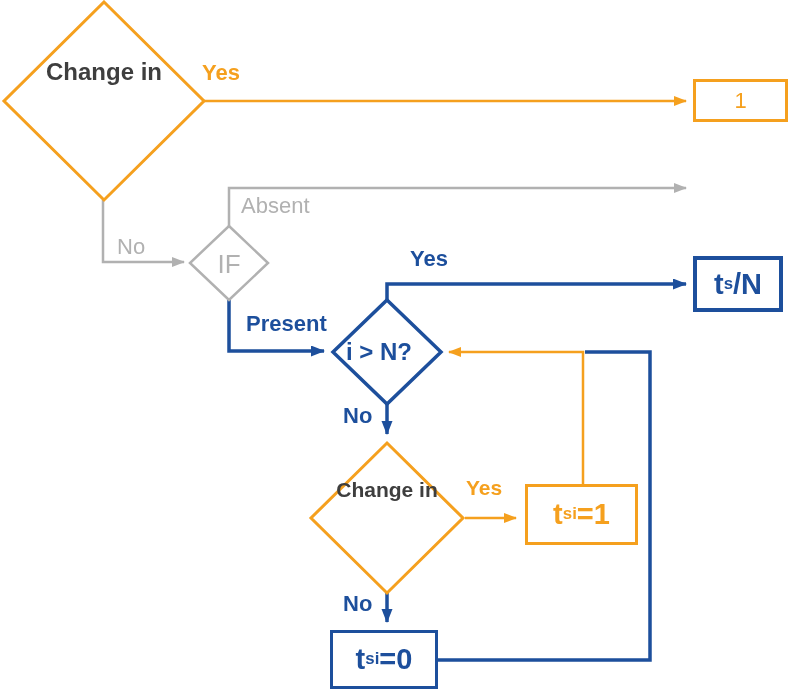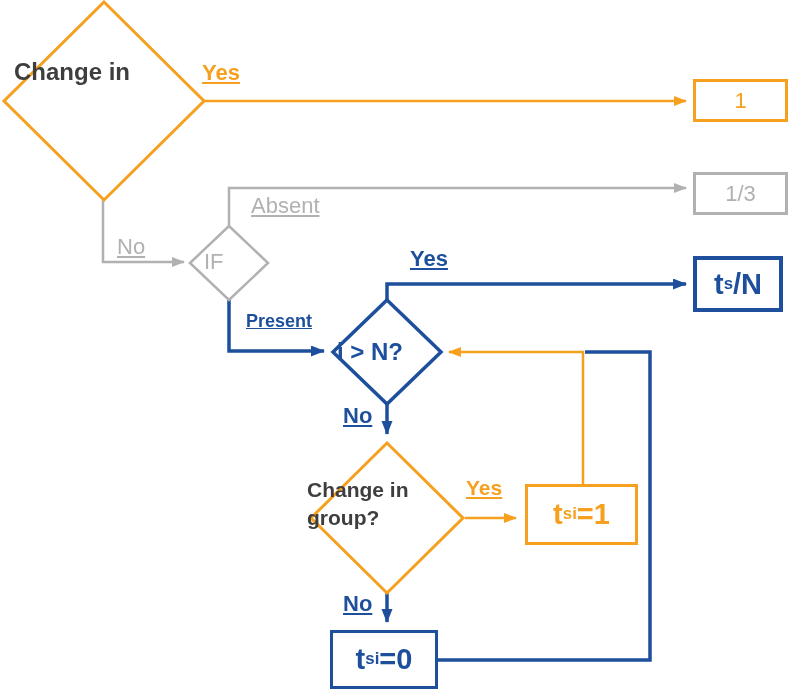--- a/index.html
+++ b/index.html
@@ -13,34 +13,34 @@
   .stage svg{position:absolute;left:0;top:0;}
   
   .edge-orange{stroke:var(--orange);stroke-width:2.5;fill:none;}
   .edge-gray{stroke:var(--gray);stroke-width:2.5;fill:none;}
   .edge-blue{stroke:var(--blue);stroke-width:3.5;fill:none;}
   
   .node-orange{stroke:var(--orange);stroke-width:3;fill:#fff;}
   .node-gray{stroke:var(--gray);stroke-width:2.5;fill:#fff;}
   .node-blue{stroke:var(--blue);stroke-width:3.5;fill:#fff;}
   
-  .lbl{position:absolute;white-space:nowrap;text-decoration:underline;}
+  .lbl{position:absolute;white-space:nowrap;}
   .lbl-yes-top{left:202px;top:60px;color:var(--orange);font-size:22px;font-weight:600;}
   .lbl-no-top{left:117px;top:234px;color:var(--gray);font-size:22px;}
-  .lbl-absent{left:251px;top:193px;color:var(--gray);font-size:22px;}
-  .lbl-present{left:246px;top:311px;color:var(--blue);font-size:18px;font-weight:700;}
+  .lbl-absent{left:241px;top:193px;color:var(--gray);font-size:22px;}
+  .lbl-present{left:246px;top:311px;color:var(--blue);font-size:22px;font-weight:700;}
   .lbl-yes-mid{left:410px;top:246px;color:var(--blue);font-size:22px;font-weight:700;}
   .lbl-no-mid{left:343px;top:403px;color:var(--blue);font-size:22px;font-weight:700;}
   .lbl-yes-low{left:466px;top:476px;color:var(--orange);font-size:21px;font-weight:600;}
   .lbl-no-low{left:343px;top:591px;color:var(--blue);font-size:22px;font-weight:700;}
   
-  .dtext{position:absolute;text-align:left;}
+  .dtext{position:absolute;text-align:center;}
   .dtext span{display:block;}
   .risk-text{left:14px;top:57px;width:180px;font-size:24px;line-height:29px;color:var(--dark);font-weight:600;}
-  .if-text{left:204px;top:249px;width:50px;font-size:22px;color:var(--gray);}
+  .if-text{left:204px;top:249px;width:50px;font-size:26px;color:var(--gray);}
   .in-text{left:337px;top:338px;width:84px;font-size:24px;color:var(--blue);font-weight:600;}
   .pct-text{left:307px;top:476px;width:160px;font-size:21px;line-height:28px;color:var(--dark);font-weight:600;}
   
   .box{position:absolute;background:#fff;display:flex;align-items:center;justify-content:center;box-sizing:border-box;}
   .box sub{font-size:0.58em;line-height:1;vertical-align:-0.45em;}
   .box-one{left:693px;top:79px;width:95px;height:43px;border:3px solid var(--orange);color:var(--orange);font-size:22px;}
   .box-third{left:693px;top:172px;width:95px;height:43px;border:3px solid var(--gray);color:var(--gray);font-size:22px;}
   .box-tsn{left:693px;top:256px;width:90px;height:56px;border:4px solid var(--blue);color:var(--blue);font-size:29px;font-weight:600;}
   .box-tsi1{left:525px;top:484px;width:113px;height:61px;border:3px solid var(--orange);color:var(--orange);font-size:29px;font-weight:600;}
   .box-tsi0{left:330px;top:630px;width:108px;height:59px;border:3.5px solid var(--blue);color:var(--blue);font-size:29px;font-weight:600;}
@@ -80,37 +80,33 @@
     <polygon class="node-orange" points="387,443 463,518 387,593 311,518"></polygon>
   </svg>
 
   <div class="dtext risk-text">
     <span>Change in</span>
   </div>
   <div class="dtext if-text">IF</div>
   <div class="dtext in-text">i &gt; N?</div>
   <div class="dtext pct-text">
     <span>Change in</span>
-    <span>group?</span>
   </div>
 
   <div class="lbl lbl-yes-top">Yes</div>
   <div class="lbl lbl-no-top">No</div>
   <div class="lbl lbl-absent">Absent</div>
   <div class="lbl lbl-present">Present</div>
   <div class="lbl lbl-yes-mid">Yes</div>
   <div class="lbl lbl-no-mid">No</div>
   <div class="lbl lbl-yes-low">Yes</div>
   <div class="lbl lbl-no-low">No</div>
 
   <div class="box box-one">
     <span>1</span>
-  </div>
-  <div class="box box-third">
-    <span>1/3</span>
   </div>
   <div class="box box-tsn">
     <span>t</span>
       <sub>s</sub>
       <span>/N</span>
   </div>
   <div class="box box-tsi1">
     <span>t</span>
       <sub>si</sub>
       <span>=1</span>

